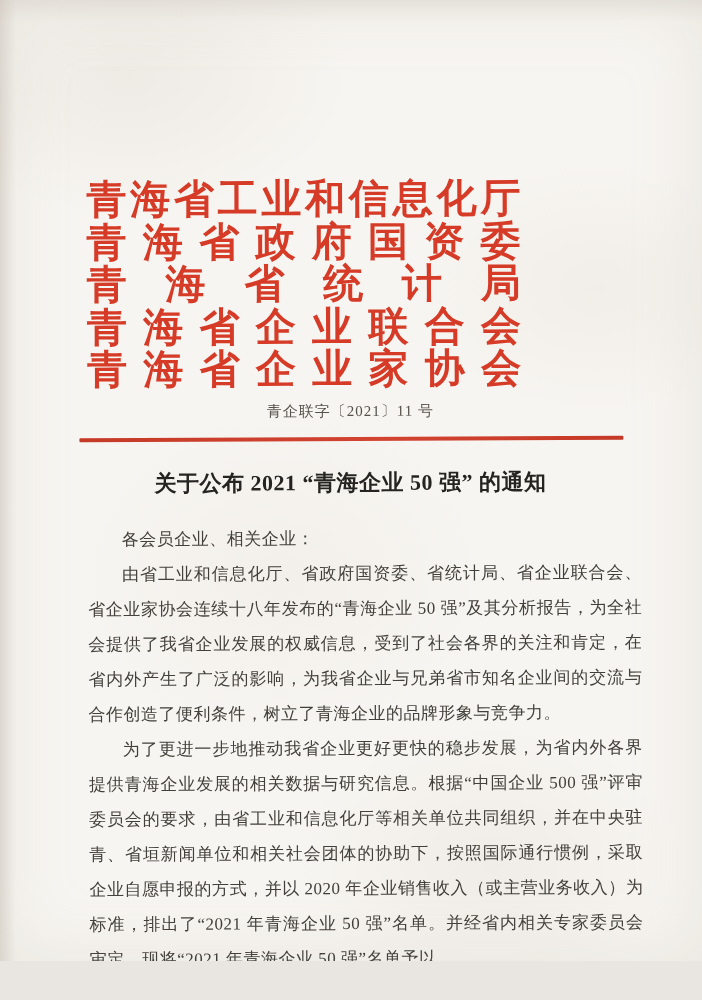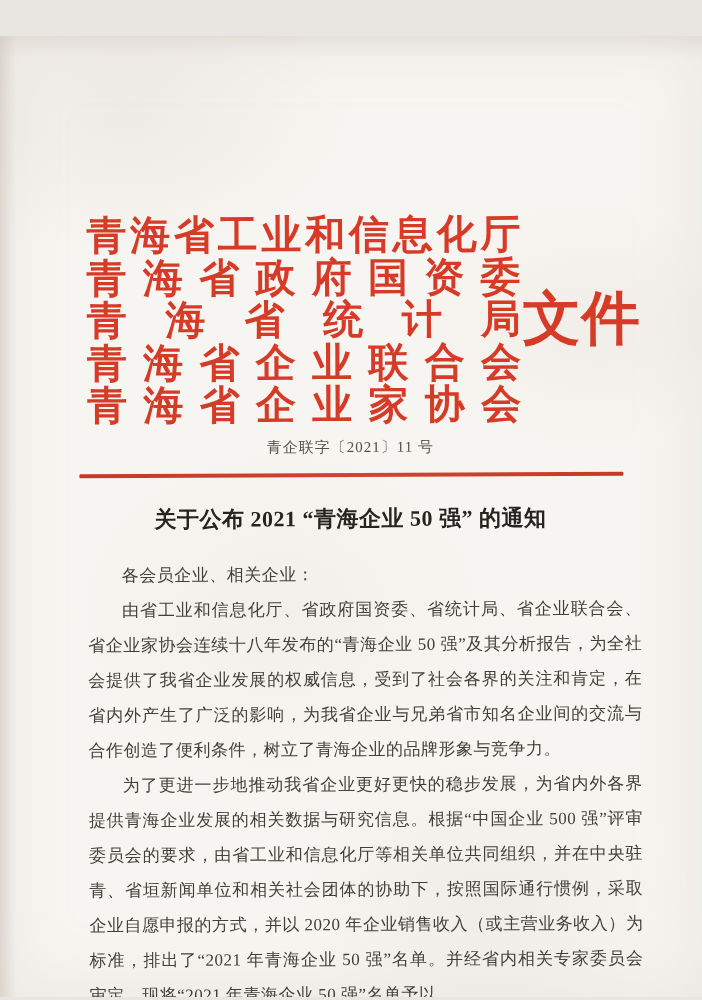--- a/index.html
+++ b/index.html
@@ -21,21 +21,20 @@
     background:
       radial-gradient(ellipse 320px 200px at 18% 8%,  rgba(222,215,206,0.35), rgba(222,215,206,0) 70%),
       radial-gradient(ellipse 260px 180px at 85% 30%, rgba(228,221,212,0.30), rgba(228,221,212,0) 70%),
       radial-gradient(ellipse 300px 240px at 40% 60%, rgba(230,224,216,0.25), rgba(230,224,216,0) 70%),
       radial-gradient(ellipse 280px 200px at 70% 90%, rgba(224,217,208,0.30), rgba(224,217,208,0) 70%),
       linear-gradient(90deg, rgba(198,190,180,0.45) 0px, rgba(198,190,180,0) 16px),
       linear-gradient(180deg, rgba(205,198,188,0.30) 0px, rgba(205,198,188,0) 22px),
       #f7f5f1;
     box-shadow: inset 0 0 70px rgba(185,176,165,0.22);
     overflow: hidden;
-    margin-top: 36px;
   }
   .scan-tilt {
     transform: rotate(-0.25deg);
     transform-origin: 50% 50%;
   }
   
   .header-row {
     display: flex;
     align-items: center;
     margin: 178px 0 0 88px;
@@ -110,21 +109,20 @@
   <div class="scan-tilt">
 
     <div class="header-row">
       <div class="org-lines">
         <div class="org-line">青海省工业和信息化厅</div>
         <div class="org-line">青海省政府国资委</div>
         <div class="org-line">青海省统计局</div>
         <div class="org-line">青海省企业联合会</div>
         <div class="org-line">青海省企业家协会</div>
       </div>
-      <div class="doc-word">文件</div>
     </div>
 
     <div class="doc-number">青企联字〔2021〕11 号</div>
 
     <div class="red-line"></div>
 
     <div class="doc-title">关于公布 2021 “青海企业 50 强” 的通知</div>
 
     <div class="doc-body">
       <p class="para salutation">各会员企业、相关企业：</p>

